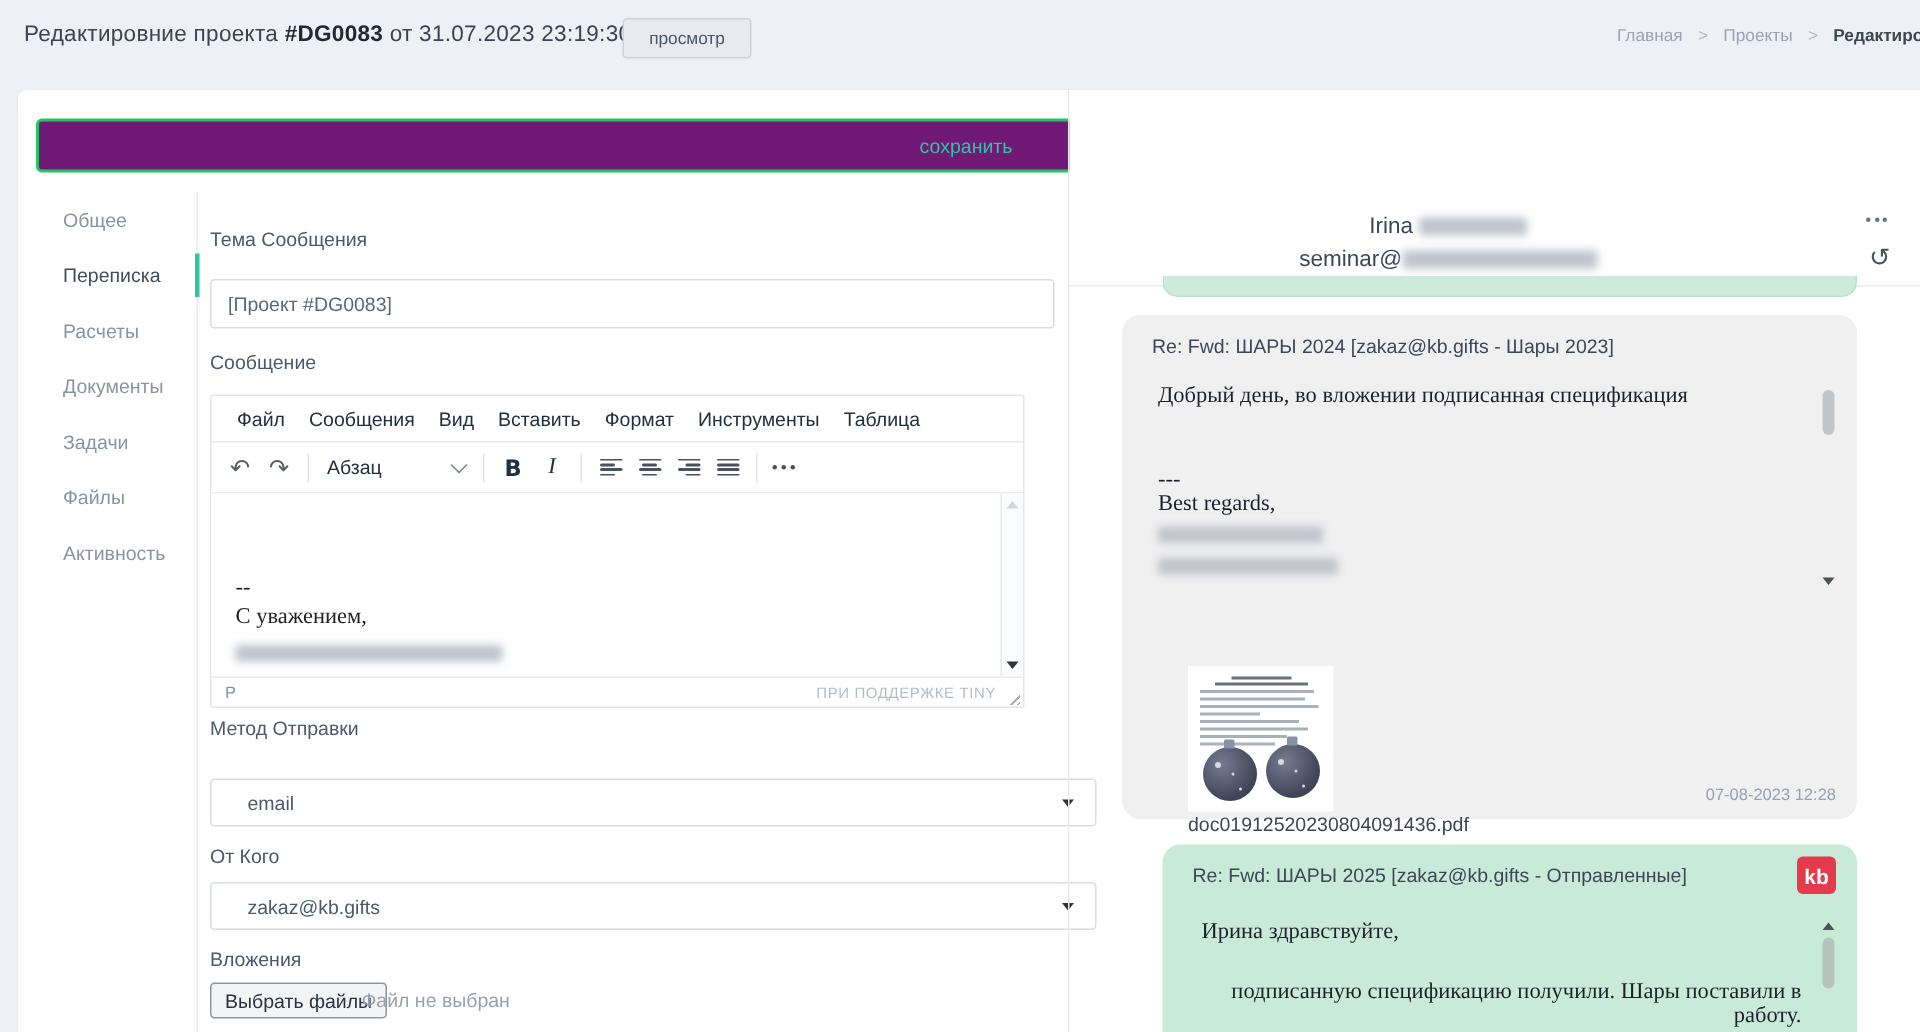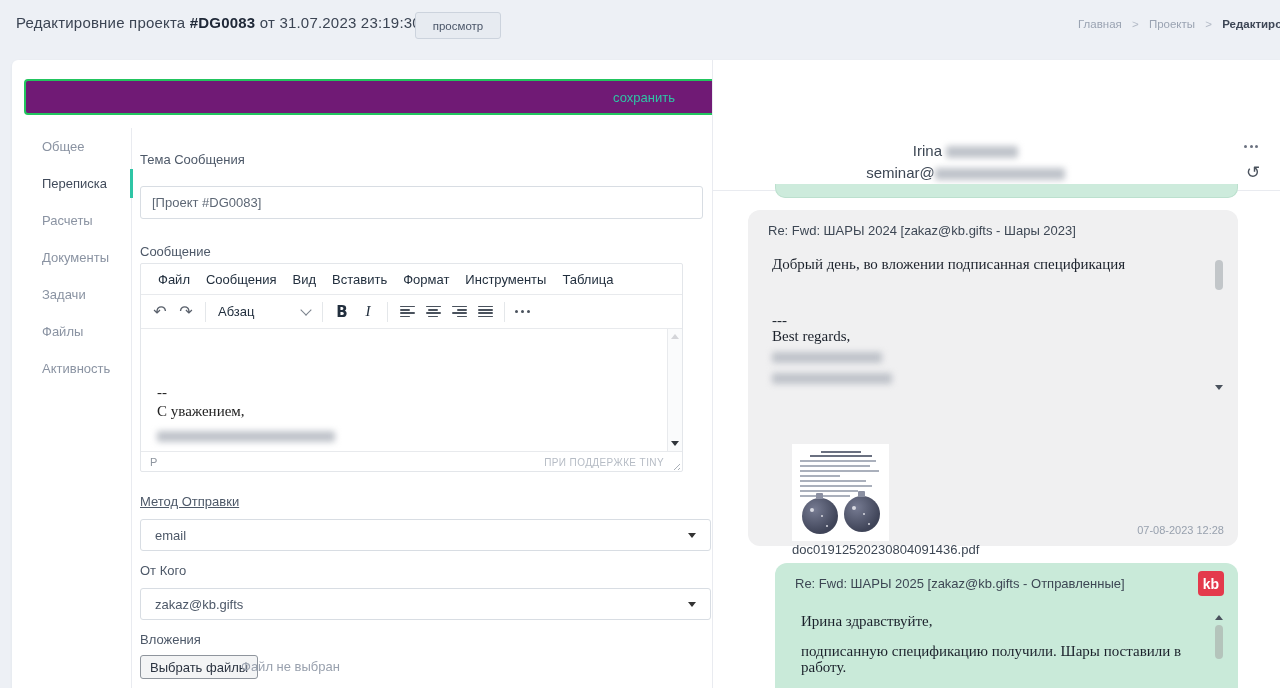--- a/index.html
+++ b/index.html
@@ -31,21 +31,21 @@
     font-size:13px;color:#8a93a2;cursor:pointer;}
   .side-item.active{color:#414b5b;}
   .side-item.active::after{content:"";position:absolute;right:-2px;top:4px;width:3px;height:29px;background:#2ec5a5;}
 
   
   .form{position:absolute;left:128px;top:0;width:553px;height:640px;}
   .f-label{position:absolute;left:0;font-size:13px;color:#4d5868;}
   .f-input{position:absolute;left:0;width:539px;height:31px;border:1px solid #d8dde3;border-radius:3px;
     font-size:13px;color:#5d6775;padding:0 11px;font-family:"Liberation Sans",sans-serif;box-sizing:content-box;}
   .f-select{position:absolute;left:0;width:541px;height:30px;border:1px solid #d8dde3;border-radius:3px;
-    display:flex;align-items:center;padding:0 14px;font-size:13px;color:#4d5868;cursor:pointer;}
+    display:flex;align-items:center;padding:0 24px;font-size:13px;color:#4d5868;cursor:pointer;}
   .f-select .caret{position:absolute;right:14px;top:13px;width:0;height:0;border-left:4px solid transparent;
     border-right:4px solid transparent;border-top:5px solid #333;}
 
   
   .tiny{position:absolute;left:0;top:203px;width:541px;height:207px;border:1px solid #e3e6ea;border-radius:2px;}
   .tiny-menubar{height:30px;border-bottom:1px solid #e8eaed;display:flex;align-items:center;padding-left:9px;}
   .tiny-menu{font-size:13px;color:#222f3e;padding:4px 8px;cursor:pointer;border-radius:3px;}
   .tiny-toolbar{height:33px;border-bottom:1px solid #e8eaed;display:flex;align-items:center;padding-left:6px;}
   .tbtn{min-width:26px;height:26px;display:flex;align-items:center;justify-content:center;color:#59606b;
     font-size:16px;cursor:pointer;border-radius:3px;font-family:"DejaVu Sans","Liberation Sans",sans-serif;}
@@ -151,21 +151,21 @@
       <div class="side-item">Документы</div>
       <div class="side-item">Задачи</div>
       <div class="side-item">Файлы</div>
       <div class="side-item">Активность</div>
     </div>
 
     <div class="form">
       <div class="f-label" style="top:92px;">Тема Сообщения</div>
       <input class="f-input" style="top: 126px;" value="[Проект #DG0083]">
 
-      <div class="f-label" style="top:184px;text-align:right;">Сообщение</div>
+      <div class="f-label" style="top:174px;text-align:right;">Сообщение</div>
 
       <div class="tiny">
         <div class="tiny-menubar">
           <span class="tiny-menu">Файл</span>
           <span class="tiny-menu">Сообщения</span>
           <span class="tiny-menu">Вид</span>
           <span class="tiny-menu">Вставить</span>
           <span class="tiny-menu">Формат</span>
           <span class="tiny-menu">Инструменты</span>
           <span class="tiny-menu">Таблица</span>
@@ -233,21 +233,21 @@
             <span class="dn"></span>
           </div>
         </div>
         <div class="tiny-status">
           <span class="tiny-path">P</span>
           <span class="tiny-brand">ПРИ ПОДДЕРЖКЕ TINY</span>
           <span class="resize-handle"></span>
         </div>
       </div>
 
-      <div class="f-label" style="top:434px;text-decoration:underline;">Метод Отправки</div>
+      <div class="f-label" style="top:418px;">Метод Отправки</div>
       <div class="f-select" style="top:459px;">
         <span>email</span>
         <span class="caret"></span>
       </div>
 
       <div class="f-label" style="top:503px;">От Кого</div>
       <div class="f-select" style="top:528px;">
         <span>zakaz@kb.gifts</span>
         <span class="caret"></span>
       </div>
@@ -309,21 +309,21 @@
       </div>
       <div class="attach-name">doc01912520230804091436.pdf</div>
       <div class="msg-time">07-08-2023 12:28</div>
     </div>
 
     <div class="msg msg2">
       <div class="msg-title">Re: Fwd: ШАРЫ 2025 [zakaz@kb.gifts - Отправленные]</div>
       <div class="kb-logo">kb</div>
       <div class="msg-body" style="left:26px;top:50px;width:400px;">
         <div>Ирина здравствуйте,</div>
-        <div style="margin-top:14px;">подписанную спецификацию получили. Шары поставили в работу.</div>
+        <div style="margin-top:24px;text-align:right;">подписанную спецификацию получили. Шары поставили в работу.</div>
         <div style="margin-top:12px;">С уважением,</div>
       </div>
       <div class="card-scroll" style="right:14px;top:50px;height:130px;">
         <span class="arr up" style="top:2px;"></span>
         <span class="thumb" style="top:12px;height:34px;background:#b4c4bb;"></span>
       </div>
     </div>
 
   </div>
 </div>

